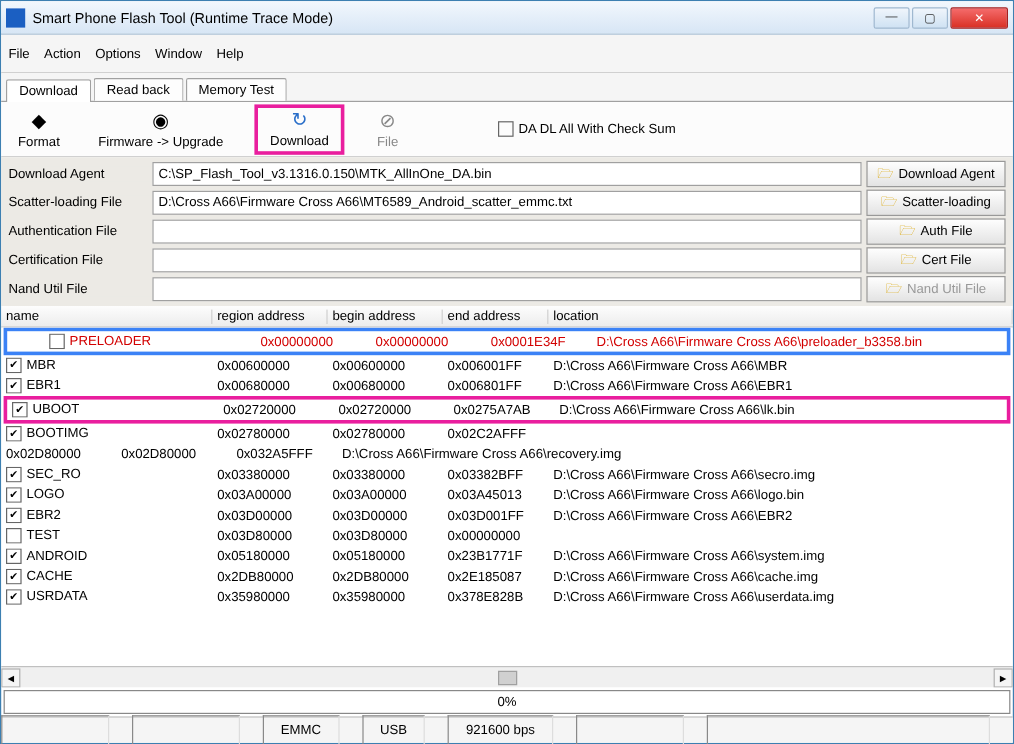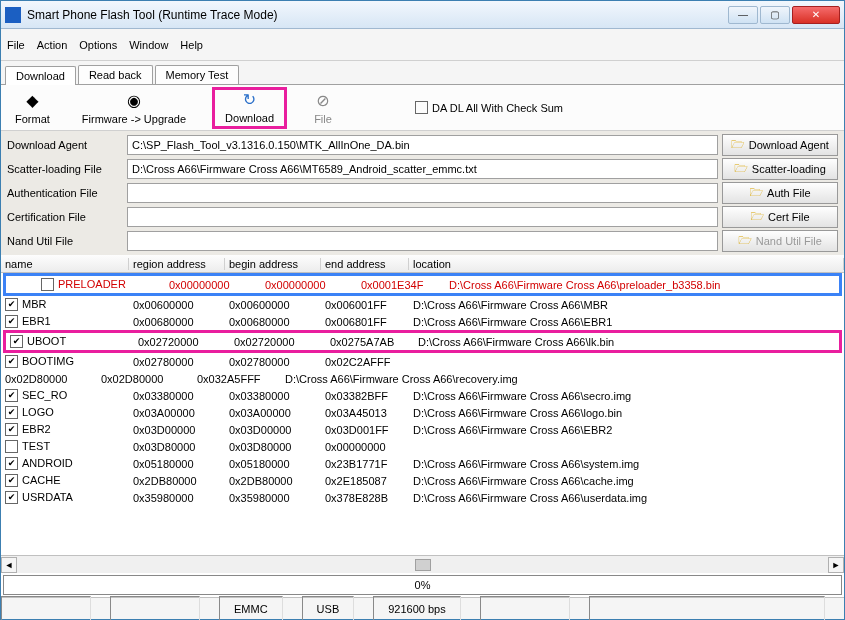--- a/index.html
+++ b/index.html
@@ -25,21 +25,21 @@
 .fileform { background:#eceae5; padding:2px 2px; }
 .frow { display:flex; align-items:center; height:24px; }
 .frow .flabel { width:124px; padding-left:4px; background:#eceae5; color:#000; }
 .frow input { flex:1; height:20px; border:1px solid #a0a0a0; padding:0 4px; background:#fff; font-family:inherit; font-size:11px;}
 .frow .fbtn { width:116px; height:22px; margin-left:4px; margin-right:4px; background:linear-gradient(#fefefe,#e3e3e3); border:1px solid #999; display:flex; align-items:center; justify-content:center; gap:4px; font-size:11px; cursor:default;}
 .frow .fbtn .folder{color:#d9a400;}
 .frow .fbtn.disabled{color:#999;}
 .tablewrap { flex:1; overflow:hidden; display:flex; flex-direction:column; }
 .thead { display:flex; background:linear-gradient(#fdfdfd,#ececec); border-bottom:1px solid #c0c0c0; height:18px; align-items:center;}
 .th { padding:0 4px; border-right:1px solid #d0d0d0; font-size:11px; overflow:hidden; white-space:nowrap;}
-.c0{width:128px;} .c1{width:96px;} .c2{width:96px;} .c3{width:88px;} .c4{flex:1;}
+.c0{width:176px;} .c1{width:96px;} .c2{width:96px;} .c3{width:88px;} .c4{flex:1;}
 .tbody { flex:1; overflow:auto; background:#fff;}
 .trow { display:flex; height:17px; align-items:center; font-size:11px;}
 .trow .td { padding:0 4px; overflow:hidden; white-space:nowrap;}
 .trow.red { color:#d20000; }
 .trow .chk { width:13px; height:13px; border:1px solid #666; display:inline-flex; align-items:center; justify-content:center; margin-right:4px; font-size:9px; line-height:1; vertical-align:middle;}
 .hl-pre { border:3px solid #3b82f6; margin:0 2px;padding-left:31px;}
 .hl-uboot { border:3px solid #e91e9e; margin:0 2px;}
 .scrollbar { height:18px; background:#f0f0f0; border-top:1px solid #c0c0c0; display:flex; align-items:center;}
 .scrollbar .arrow{width:16px;height:16px;border:1px solid #b0b0b0;background:#f5f5f5;display:flex;align-items:center;justify-content:center;font-size:9px;}
 .scrollbar .track{flex:1;display:flex;justify-content:center;}

